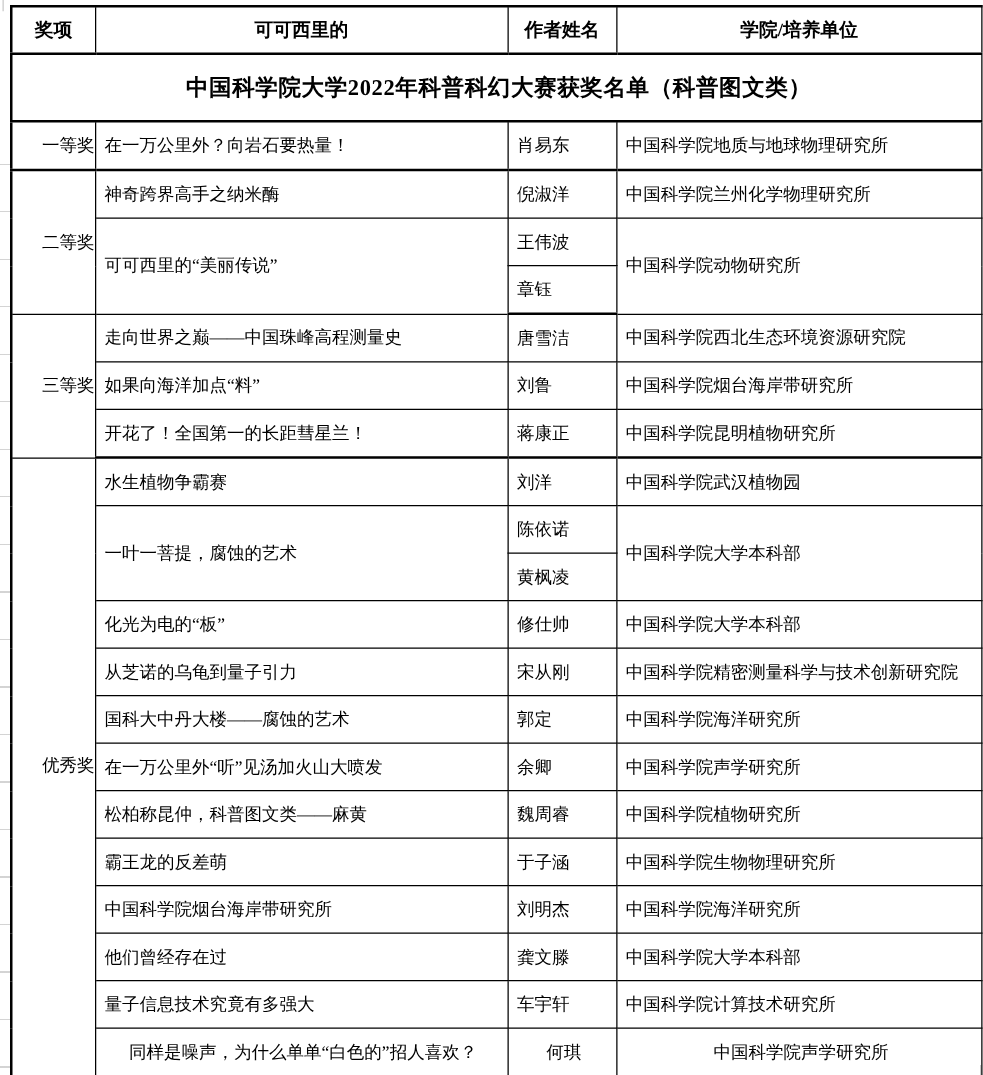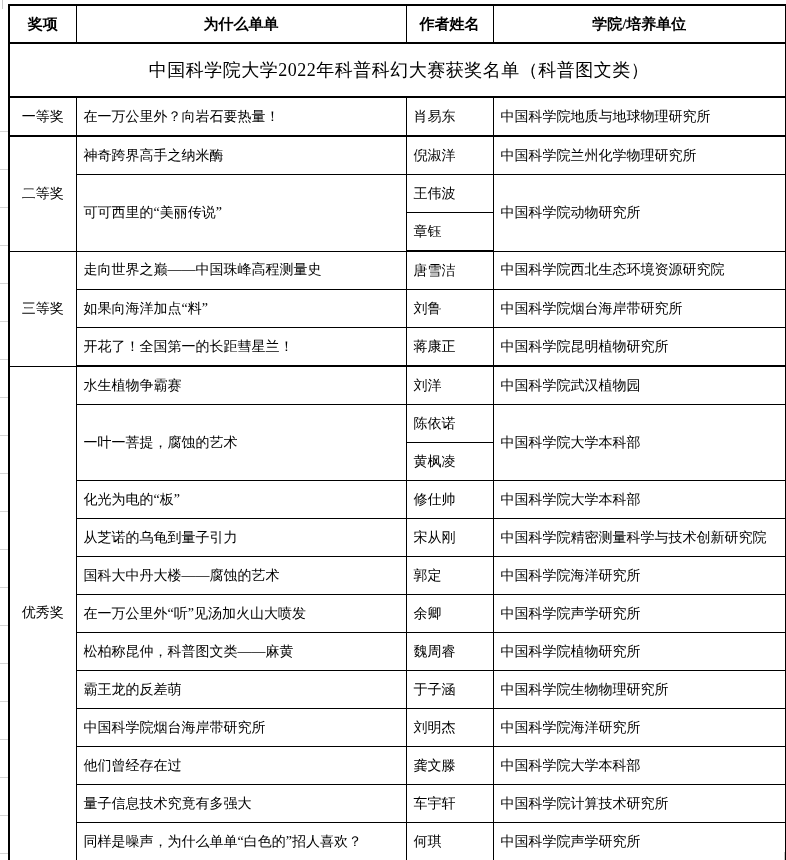--- a/index.html
+++ b/index.html
@@ -13,31 +13,31 @@
     border-collapse:collapse;table-layout:fixed;width:777px;
     border:2px solid #000;
   }
   td,th{
     border:1px solid #000;
     overflow:hidden;white-space:nowrap;
     vertical-align:middle;
     font-weight:normal;
   }
   .title-cell{
-    height:52px;text-align:center;font-weight:normal;font-size:18px;
+    height:52px;text-align:center;font-weight:bold;font-size:18px;
     border-bottom:2px solid #000;letter-spacing:.5px;
   }
   thead th{
     height:34px;font-weight:bold;font-size:15px;
     border-bottom:2px solid #000;
   }
   tbody td{height:37px;font-size:14px;padding:0 4px 0 7px;}
-  tbody td.col-award{text-align:center;padding:0;}
+  tbody td.col-award{text-align:right;padding:0;}
   tr.group-end td{border-bottom-width:2px;}
-  tr.last-row td.no-bottom{border-bottom:none;}
+  tr.last-row td.no-bottom{border-bottom:none;text-align:center;}
   
   .left-ticks{
     position:absolute;left:0;top:131px;width:8px;height:729px;pointer-events:none;
     background:repeating-linear-gradient(to bottom,#c9c9c9 0 1px,transparent 1px 38px);
     opacity:.8;
   }
   .top-left-gridline{position:absolute;left:2px;top:0;width:1px;height:9px;background:#c9c9c9;}
   .bottom-right-gridline{position:absolute;left:784px;top:852px;width:1px;height:8px;background:#c9c9c9;}
 </style>
 </head>
@@ -56,21 +56,21 @@
       <col style="width:293px">
     </colgroup>
     <tbody>
       <tr>
         <td class="title-cell" colspan="4">中国科学院大学2022年科普科幻大赛获奖名单（科普图文类）</td>
       </tr>
     </tbody>
     <thead>
       <tr>
         <th>奖项</th>
-        <th>为什么单单</th>
+        <th>可可西里的</th>
         <th>作者姓名</th>
         <th>学院/培养单位</th>
       </tr>
     </thead>
     <tbody>
         <tr class="group-end">
           <td class="col-award">一等奖</td>
           <td class="col-work">在一万公里外？向岩石要热量！</td>
           <td class="col-author">肖易东</td>
           <td class="col-inst">中国科学院地质与地球物理研究所</td>

